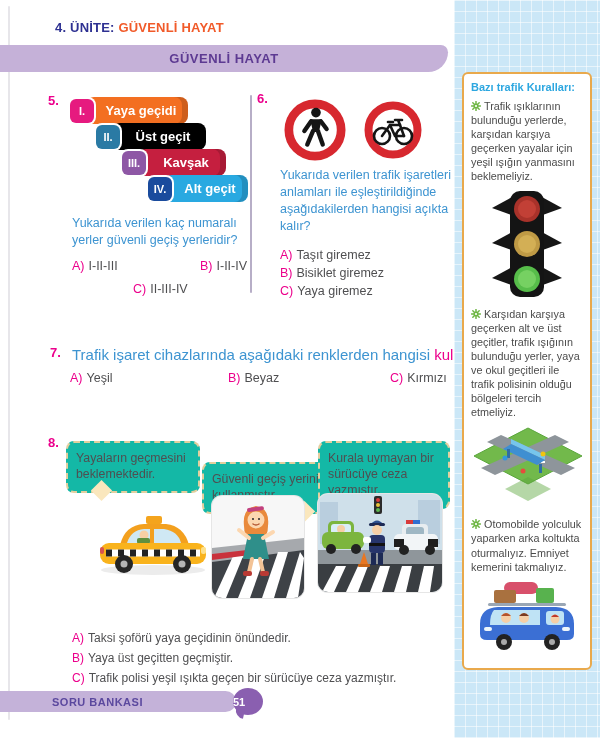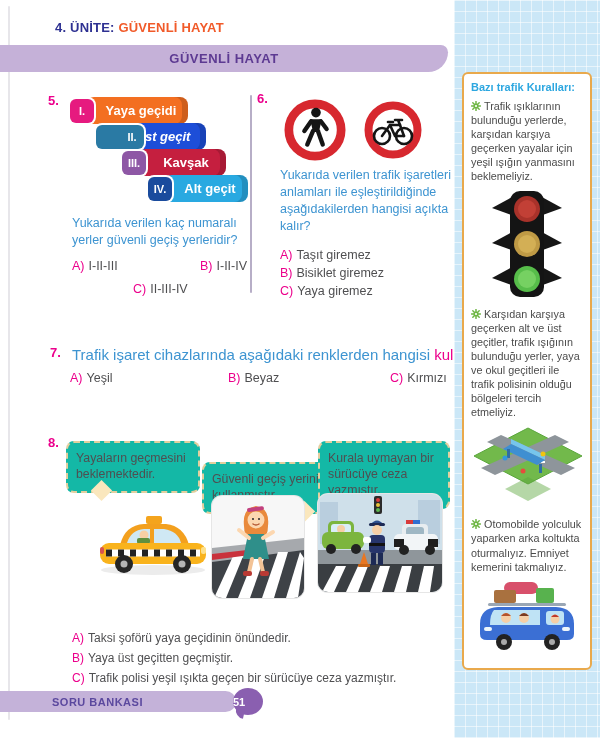--- a/index.html
+++ b/index.html
@@ -84,22 +84,22 @@
   <div class="banner">
     <span>GÜVENLİ HAYAT</span>
   </div>
 
   <div class="qnum" style="left:48px;top:93px">5.</div>
 
   <div class="badge i" style="background-color: rgb(230, 26, 127);">I.</div>
   <div class="bar i" style="background-color: rgb(243, 111, 33);">
       <span>Yaya geçidi</span>
     </div>
-  <div class="badge ii" style="background-color: rgb(42, 122, 164); padding-left: 24px;">II.</div>
-  <div class="bar ii" style="background-color: #1d4ed8; font-style: italic;">
+  <div class="badge ii" style="background-color: rgb(42, 122, 164);">II.</div>
+  <div class="bar ii" style="background-color: #000000;">
       <span>Üst geçit</span>
     </div>
   <div class="badge iii" style="background-color: rgb(142, 87, 165);">III.</div>
   <div class="bar iii" style="background-color: rgb(197, 31, 63);">
       <span>Kavşak</span>
     </div>
   <div class="badge iv" style="background-color: rgb(26, 75, 157);">IV.</div>
   <div class="bar iv" style="background-color: rgb(41, 169, 225);">
       <span>Alt geçit</span>
     </div>

